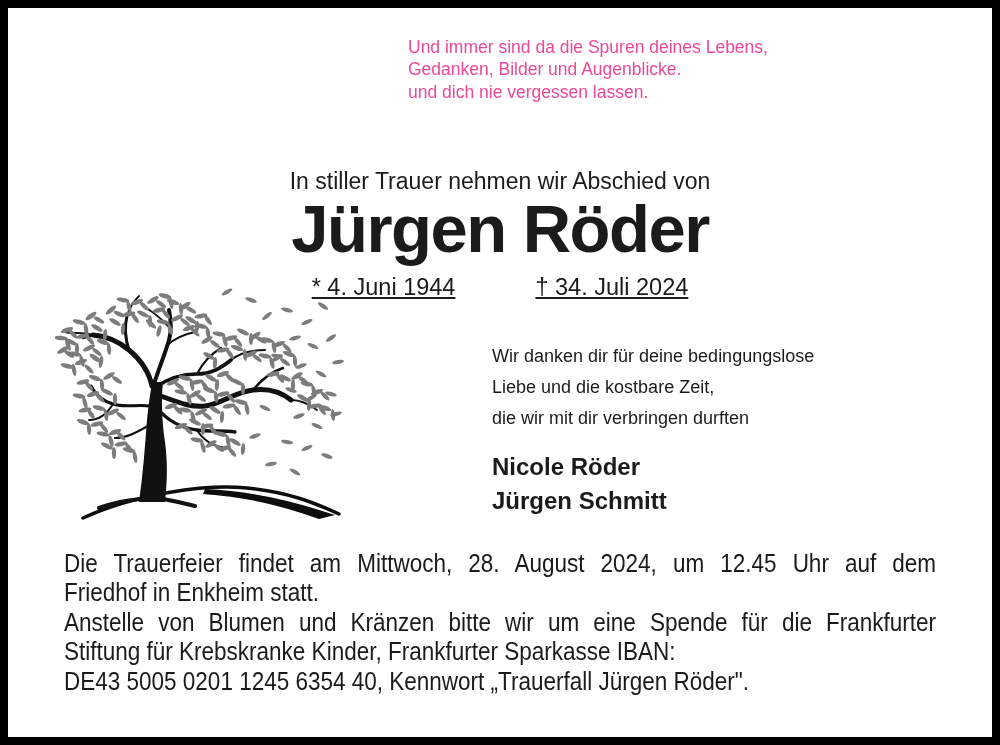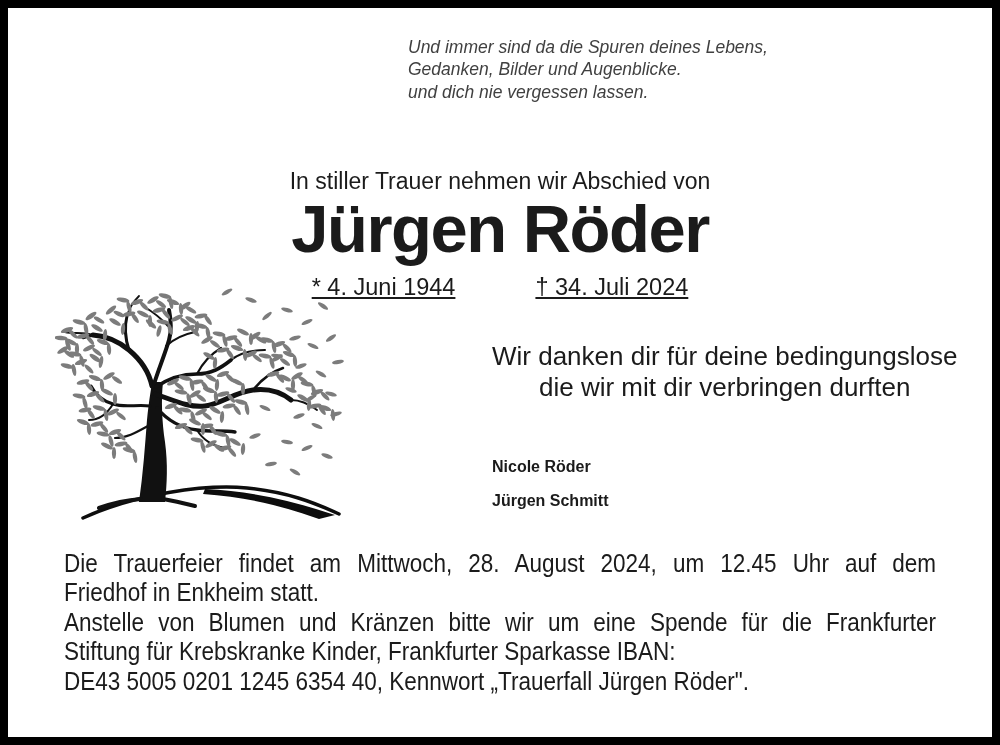--- a/index.html
+++ b/index.html
@@ -20,24 +20,23 @@
     position: absolute;
     inset: 0;
     border: 8px solid #000000;
     pointer-events: none;
     z-index: 10;
   }
   .poem {
     position: absolute;
     left: 408px;
     top: 36px;
-    font-style: italic;
     font-size: 17.5px;
     line-height: 22.3px;
-    color: #404040;
+    color: #ec4899;
     white-space: nowrap;
   }
   .intro {
     position: absolute;
     left: 0;
     right: 0;
     top: 168px;
     text-align: center;
     font-size: 23px;
     white-space: nowrap;
@@ -71,30 +70,29 @@
     position: absolute;
     left: 55px;
     top: 288px;
     width: 340px;
     height: 240px;
   }
   .thanks {
     position: absolute;
     left: 492px;
     top: 341px;
-    font-size: 26px;
+    font-size: 18px;
     line-height: 31px;
     white-space: nowrap;
-    text-align: center;
   }
   .mourners {
     position: absolute;
     left: 492px;
     top: 450px;
-    font-size: 16px;
+    font-size: 24px;
     font-weight: 700;
     line-height: 34px;
     white-space: nowrap;
   }
   .footer {
     position: absolute;
     left: 64px;
     top: 549px;
     width: 969px;
     font-size: 25px;
@@ -378,20 +376,21 @@
         <ellipse cx="272" cy="168" rx="6" ry="2" transform="rotate(20 272 168)"></ellipse>
         <ellipse cx="216" cy="176" rx="6" ry="2" transform="rotate(-10 216 176)"></ellipse>
         <ellipse cx="240" cy="184" rx="6" ry="2" transform="rotate(30 240 184)"></ellipse>
         <ellipse cx="200" cy="148" rx="6" ry="2" transform="rotate(-20 200 148)"></ellipse>
         <ellipse cx="210" cy="120" rx="6" ry="2" transform="rotate(25 210 120)"></ellipse>
       </g>
   </svg>
 
   <div class="thanks">
     <div>Wir danken dir für deine bedingungslose</div>
+    <div>Liebe und die kostbare Zeit,</div>
     <div>die wir mit dir verbringen durften</div>
   </div>
 
   <div class="mourners">
     <div>Nicole Röder</div>
     <div>Jürgen Schmitt</div>
   </div>
 
   <div class="footer">
     <div class="line stretch">Die Trauerfeier findet am Mittwoch, 28. August 2024, um 12.45 Uhr auf dem</div>

